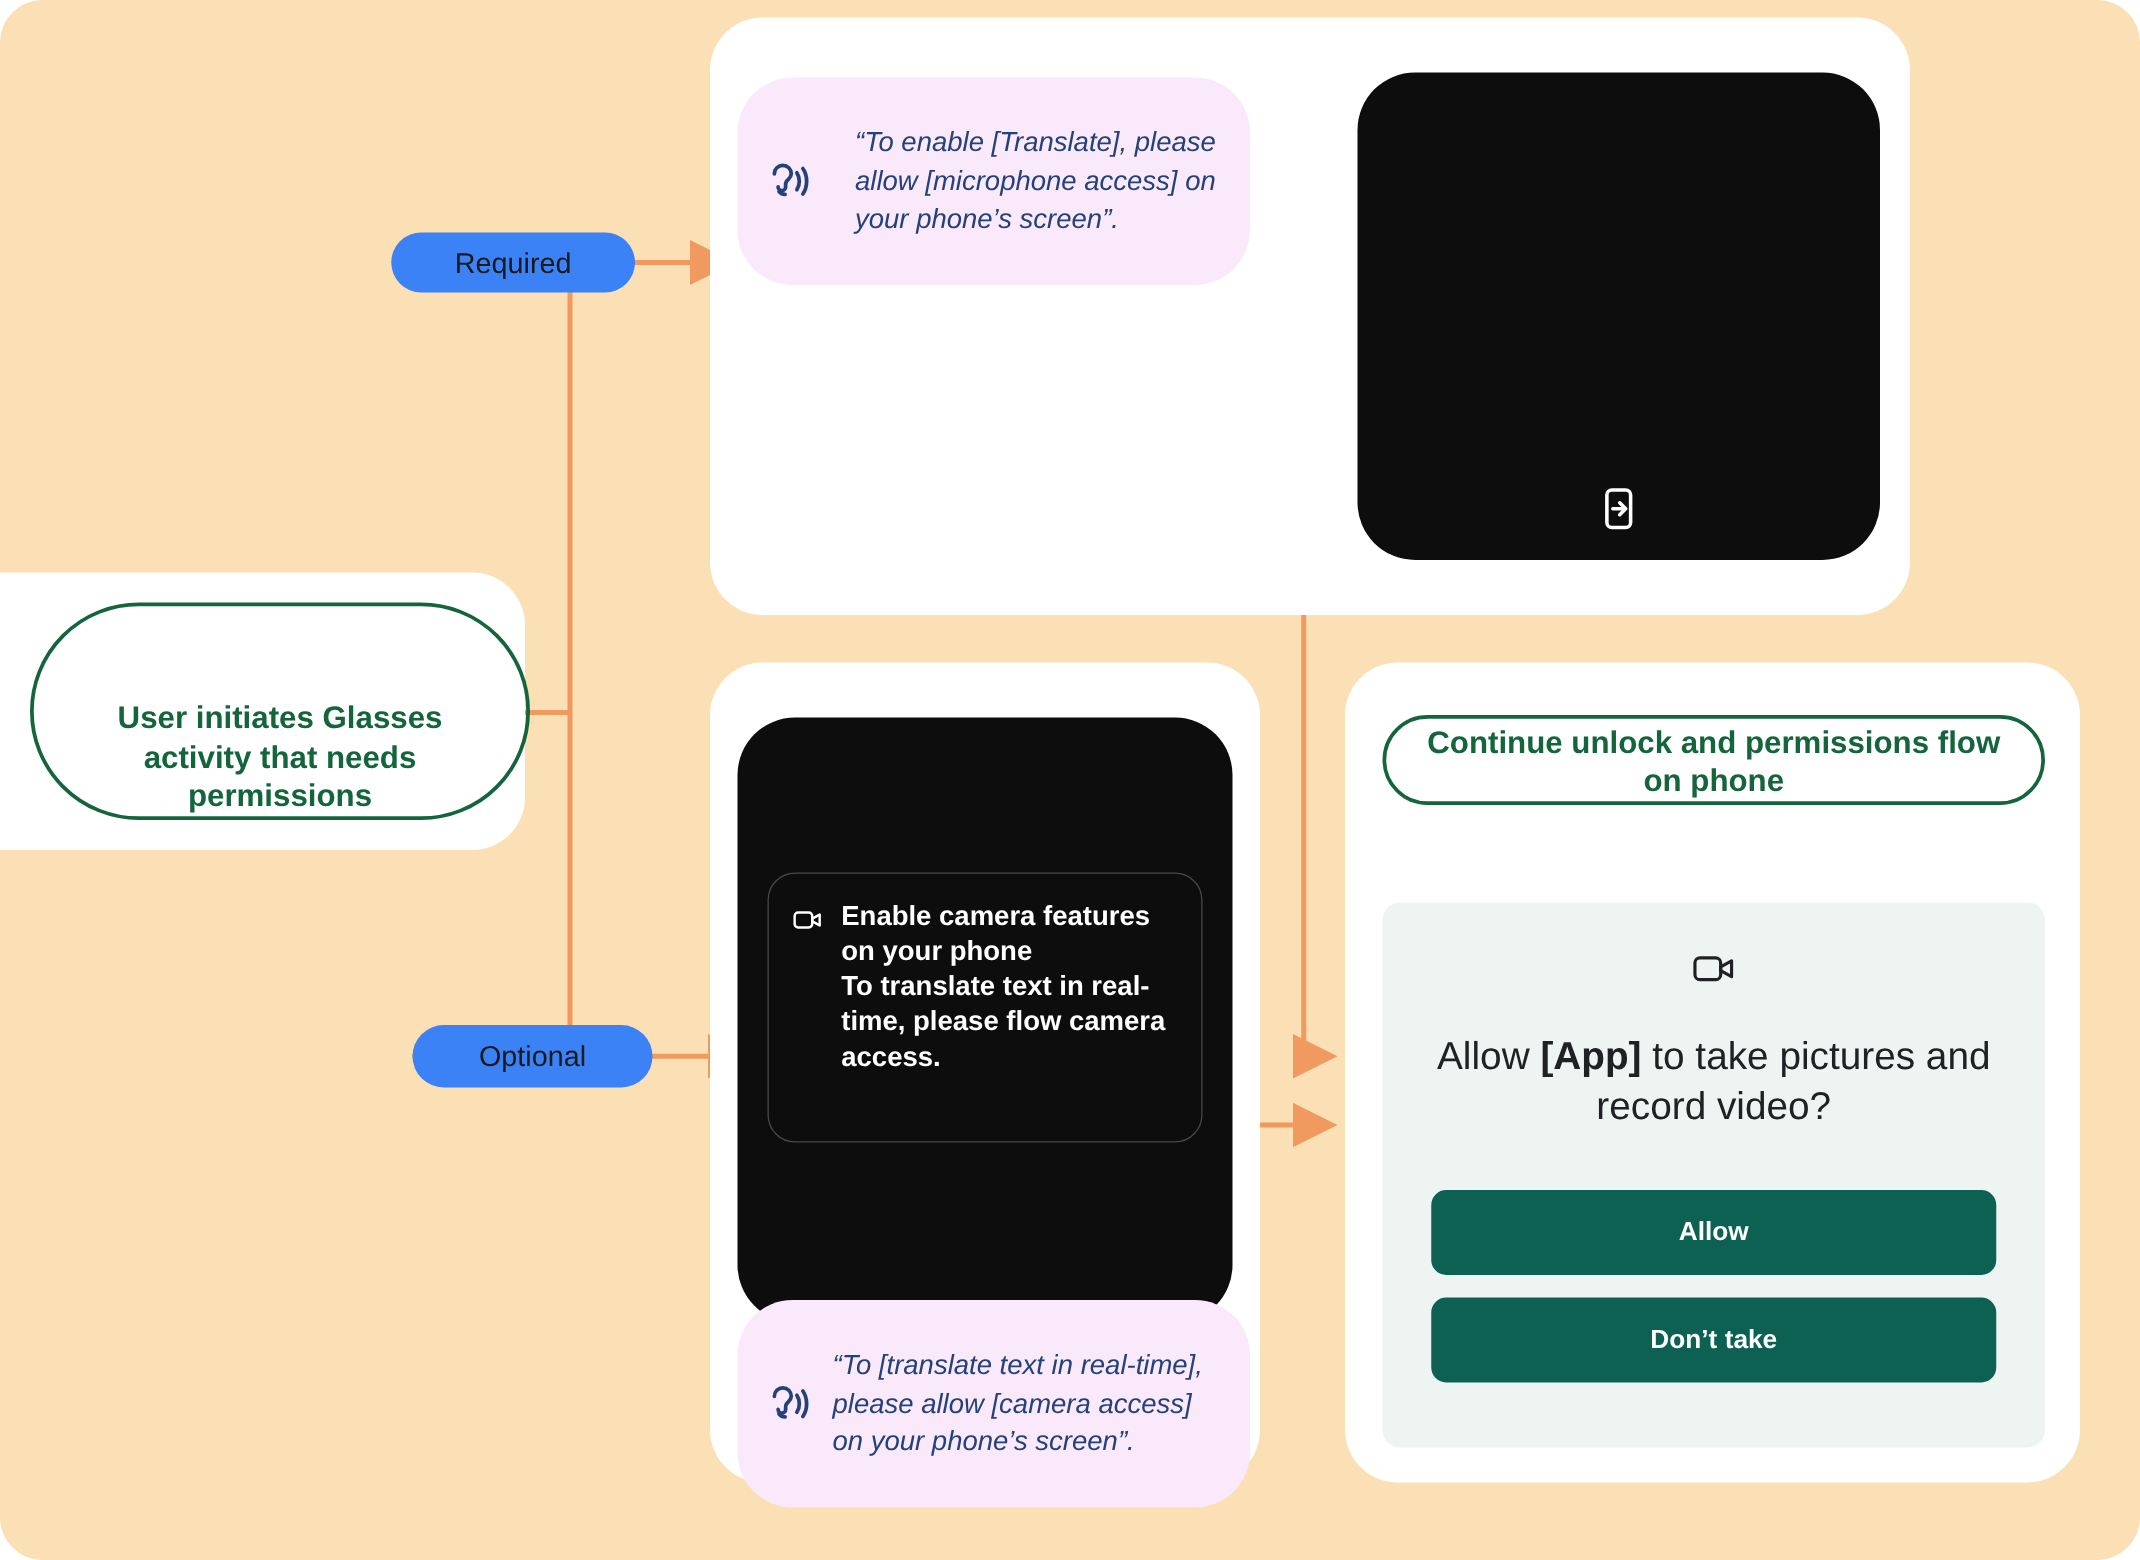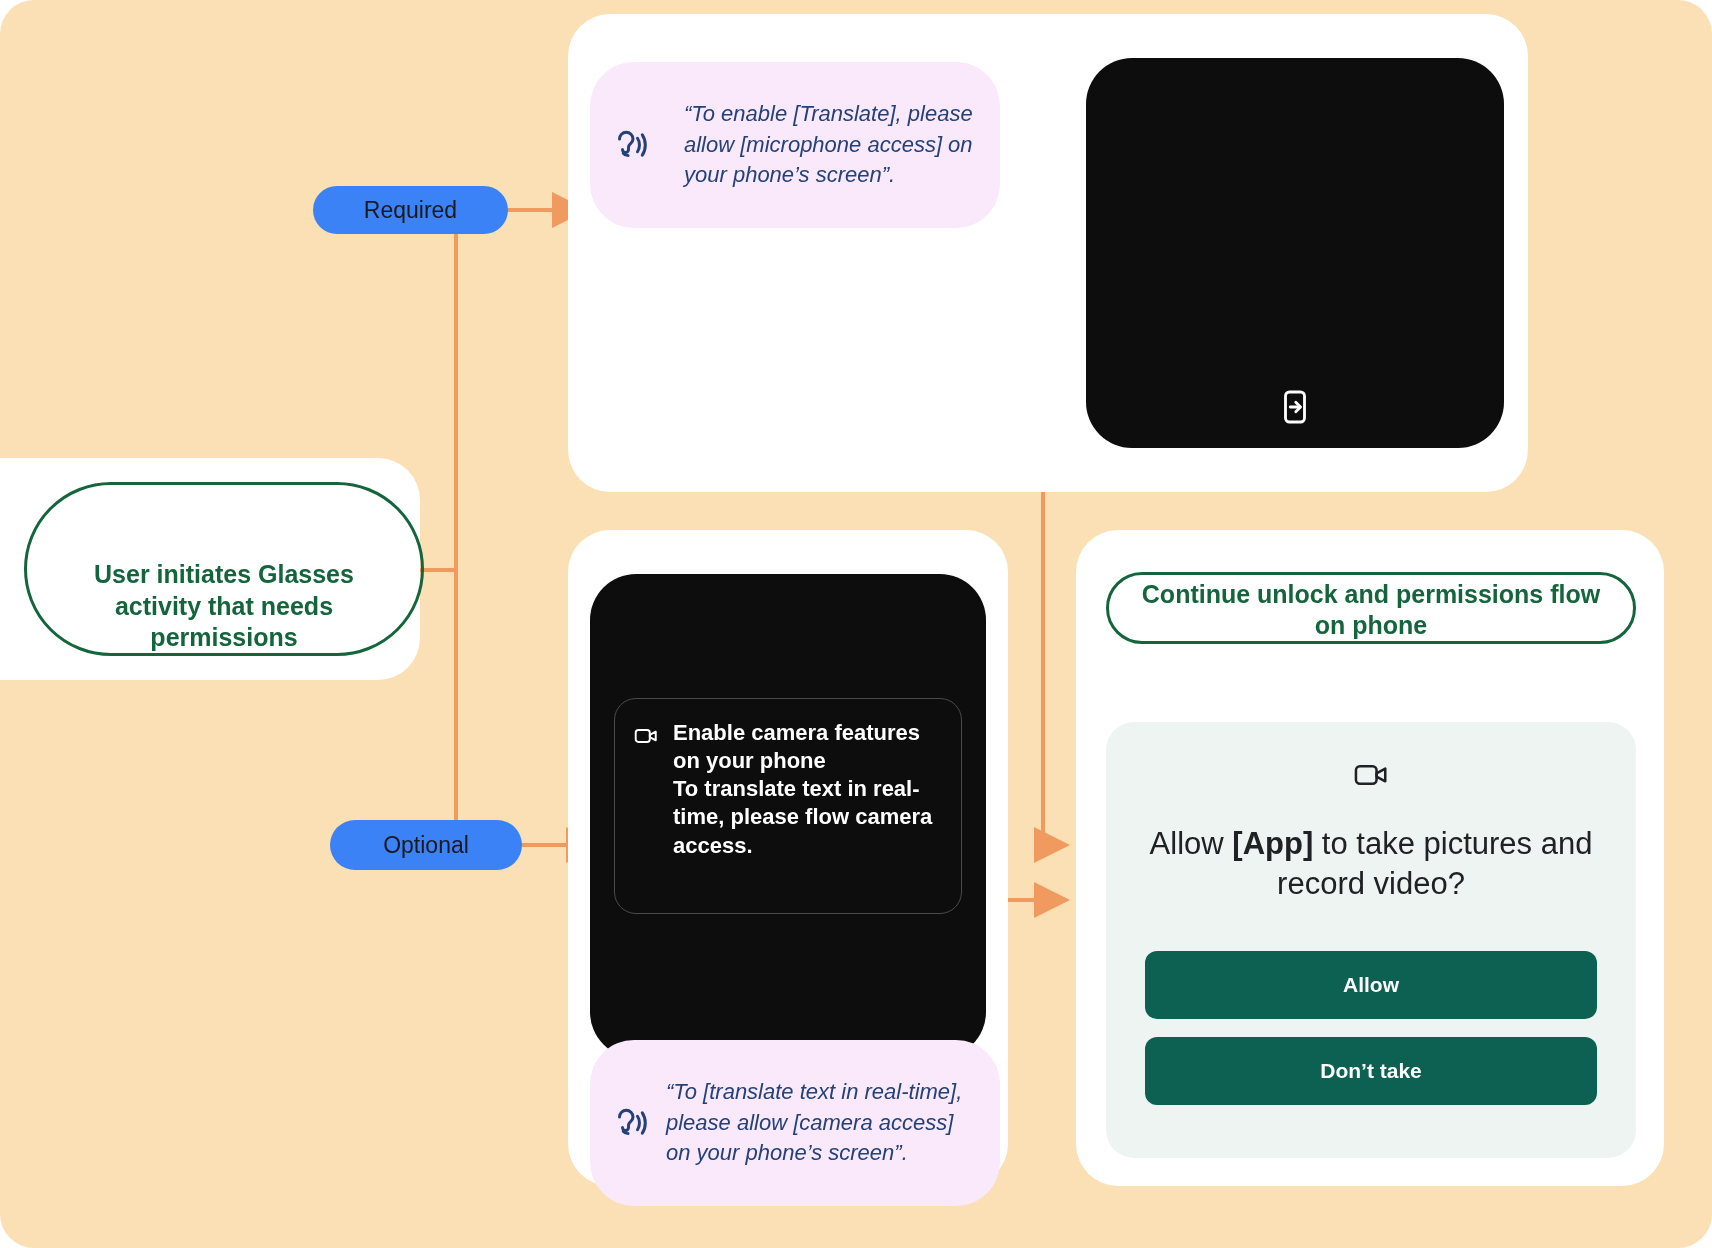--- a/index.html
+++ b/index.html
@@ -101,21 +101,21 @@
     font-weight: bold;
     font-size: 22px;
     line-height: 1.28;
   }
   .innercard .ctext .t2 { display: block; }
 
   
   .permcard {
     position: absolute;
     background: #eef4f1;
-    border-radius: 28px;
+    border-radius: 14px;
     box-sizing: border-box;
     padding: 34px 34px 34px;
     text-align: center;
   }
   .perm-title {
     font-size: 31px;
     color: #202124;
     line-height: 1.3;
     margin-top: 26px;
   }

